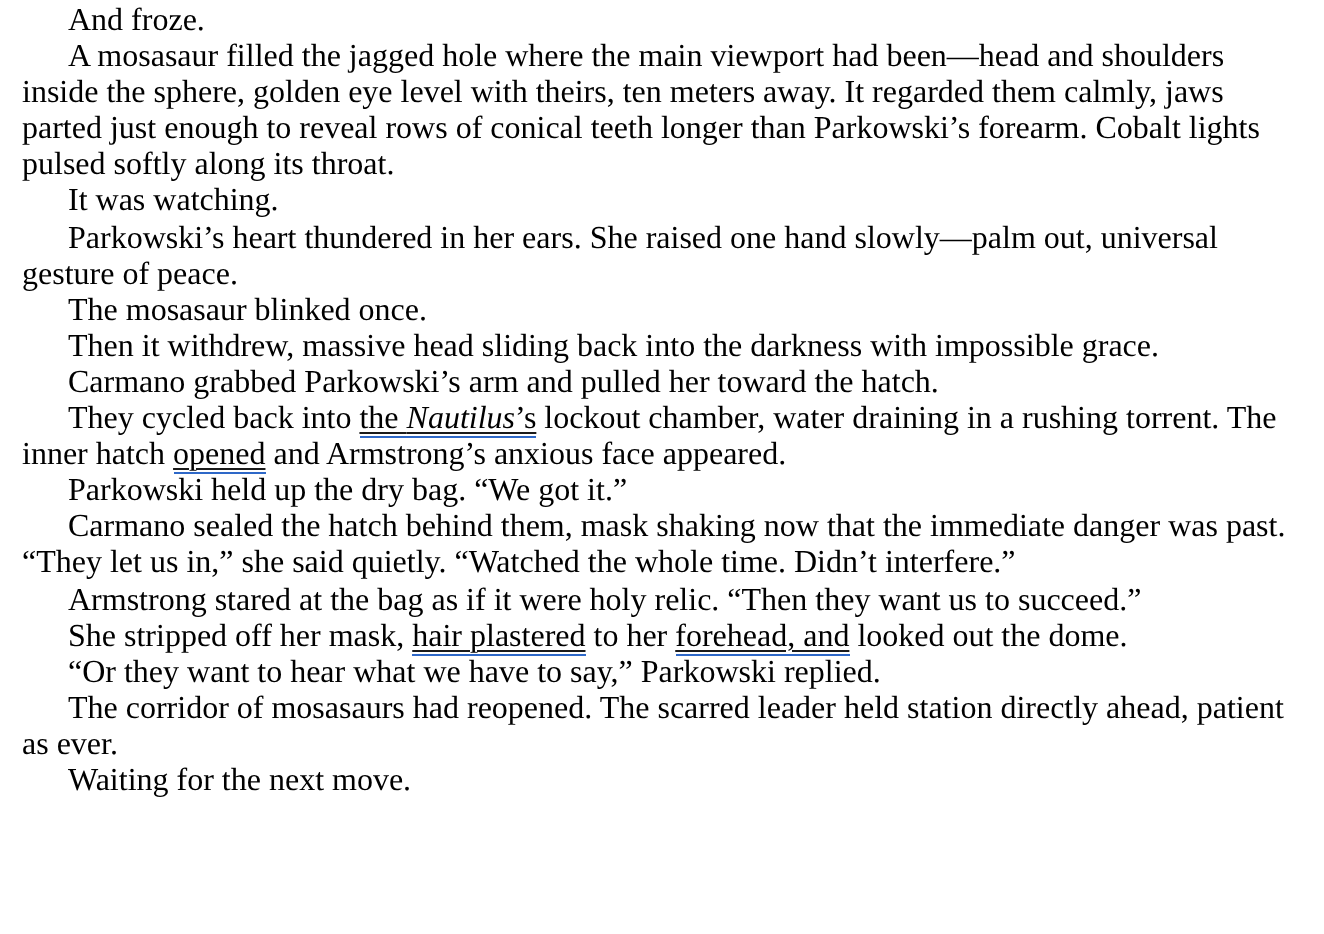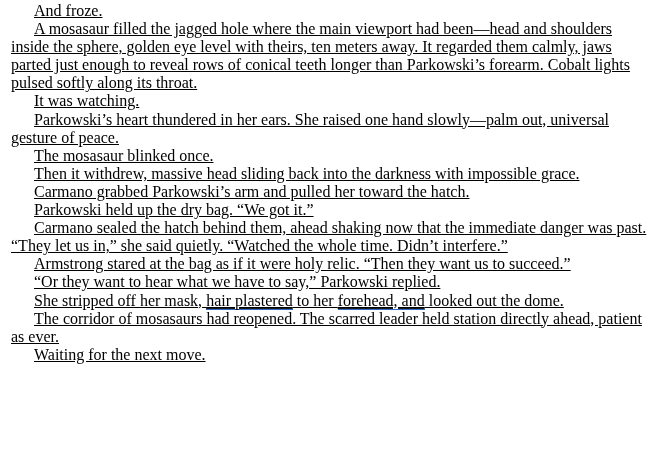--- a/index.html
+++ b/index.html
@@ -12,21 +12,20 @@
   .doc {
     box-sizing: border-box;
     width: 662px; height: 467px;
     padding: 2px 10px 0 11px;
     font-family: "Liberation Serif", "DejaVu Serif", serif;
     font-size: 16px;
     line-height: 18.1px;
     color: var(--ink);
     text-align: left;
     word-spacing: normal;
-    text-decoration: underline;
   }
   .para {
     margin: 0;
     text-indent: 23px;
   }
   .marked {
     text-decoration: underline;
     text-decoration-thickness: 1px;
     text-decoration-color: #1a1a1a;
     text-underline-offset: 2px;
@@ -38,20 +37,21 @@
 <body>
 
 <div class="doc" id="doc">
     <p class="para"><span>And froze.</span></p>
     <p class="para"><span>A mosasaur filled the jagged hole where the main viewport had been—head and shoulders inside the sphere, golden eye level with theirs, ten meters away. It regarded them calmly, jaws parted just enough to reveal rows of conical teeth longer than Parkowski’s forearm. Cobalt lights pulsed softly along its throat.</span></p>
     <p class="para"><span>It was watching.</span></p>
     <p class="para"><span>Parkowski’s heart thundered in her ears. She raised one hand slowly—palm out, universal gesture of peace.</span></p>
     <p class="para"><span>The mosasaur blinked once.</span></p>
     <p class="para"><span>Then it withdrew, massive head sliding back into the darkness with impossible grace.</span></p>
     <p class="para"><span>Carmano grabbed Parkowski’s arm and pulled her toward the hatch.</span></p>
+    <p class="para"><span>They cycled back into </span><span class="marked">the </span><span class="marked italic">Nautilus</span><span class="marked">’s</span><span> lockout chamber, water draining in a rushing torrent. The inner hatch </span><span class="marked">opened</span><span> and Armstrong’s anxious face appeared.</span></p>
     <p class="para"><span>Parkowski held up the dry bag. “We got it.”</span></p>
-    <p class="para"><span>Carmano sealed the hatch behind them, ahead shaking now that the immediate danger was past. “They let us in,” she said quietly. “Watched the whole time. Didn’t interfere.”</span></p>
+    <p class="para"><span>Carmano sealed the hatch behind them, mask shaking now that the immediate danger was past. “They let us in,” she said quietly. “Watched the whole time. Didn’t interfere.”</span></p>
     <p class="para"><span>Armstrong stared at the bag as if it were holy relic. “Then they want us to succeed.”</span></p>
+    <p class="para"><span>She stripped off her mask, </span><span class="marked">hair plastered</span><span> to her </span><span class="marked">forehead, and</span><span> looked out the dome.</span></p>
     <p class="para"><span>“Or they want to hear what we have to say,” Parkowski replied.</span></p>
-    <p class="para"><span>She stripped off her mask, </span><span class="marked">hair plastered</span><span> to her </span><span class="marked">forehead, and</span><span> looked out the dome.</span></p>
     <p class="para"><span>The corridor of mosasaurs had reopened. The scarred leader held station directly ahead, patient as ever.</span></p>
     <p class="para"><span>Waiting for the next move.</span></p>
   </div>
 
 </body></html>

